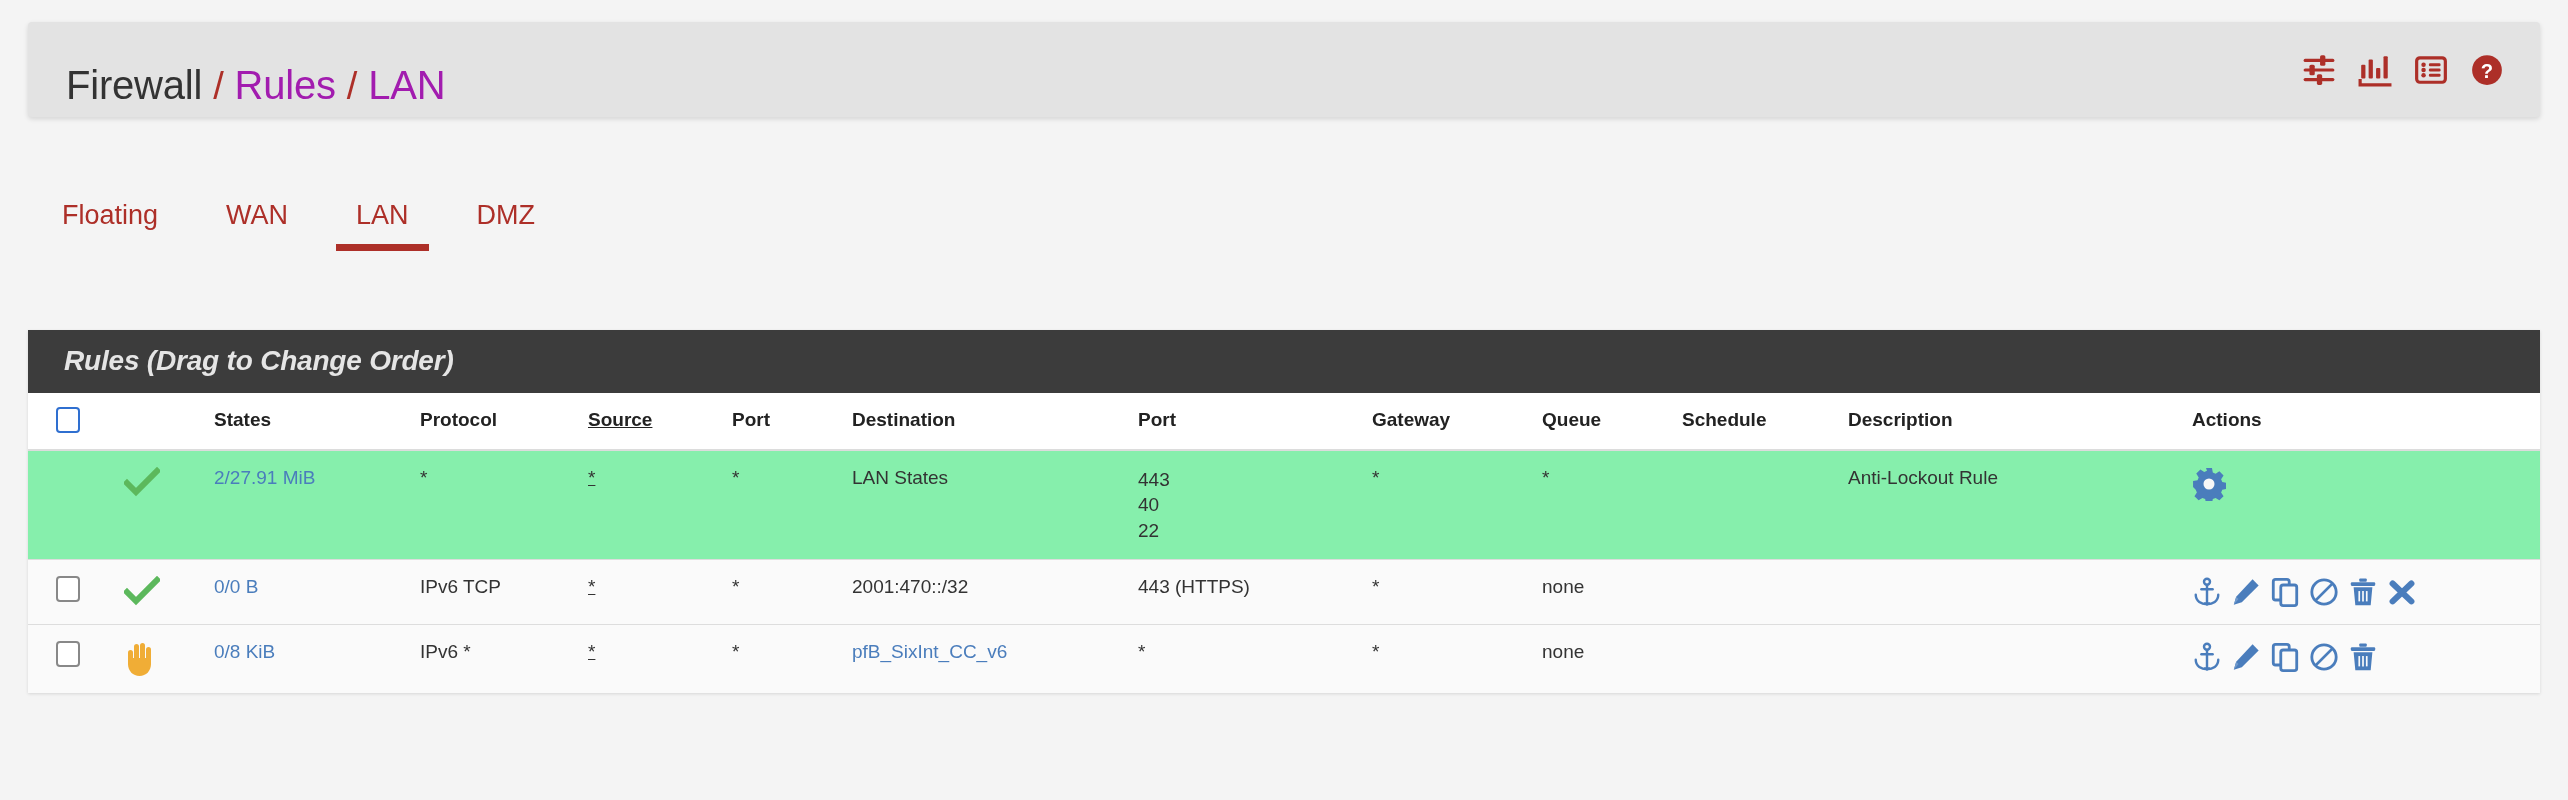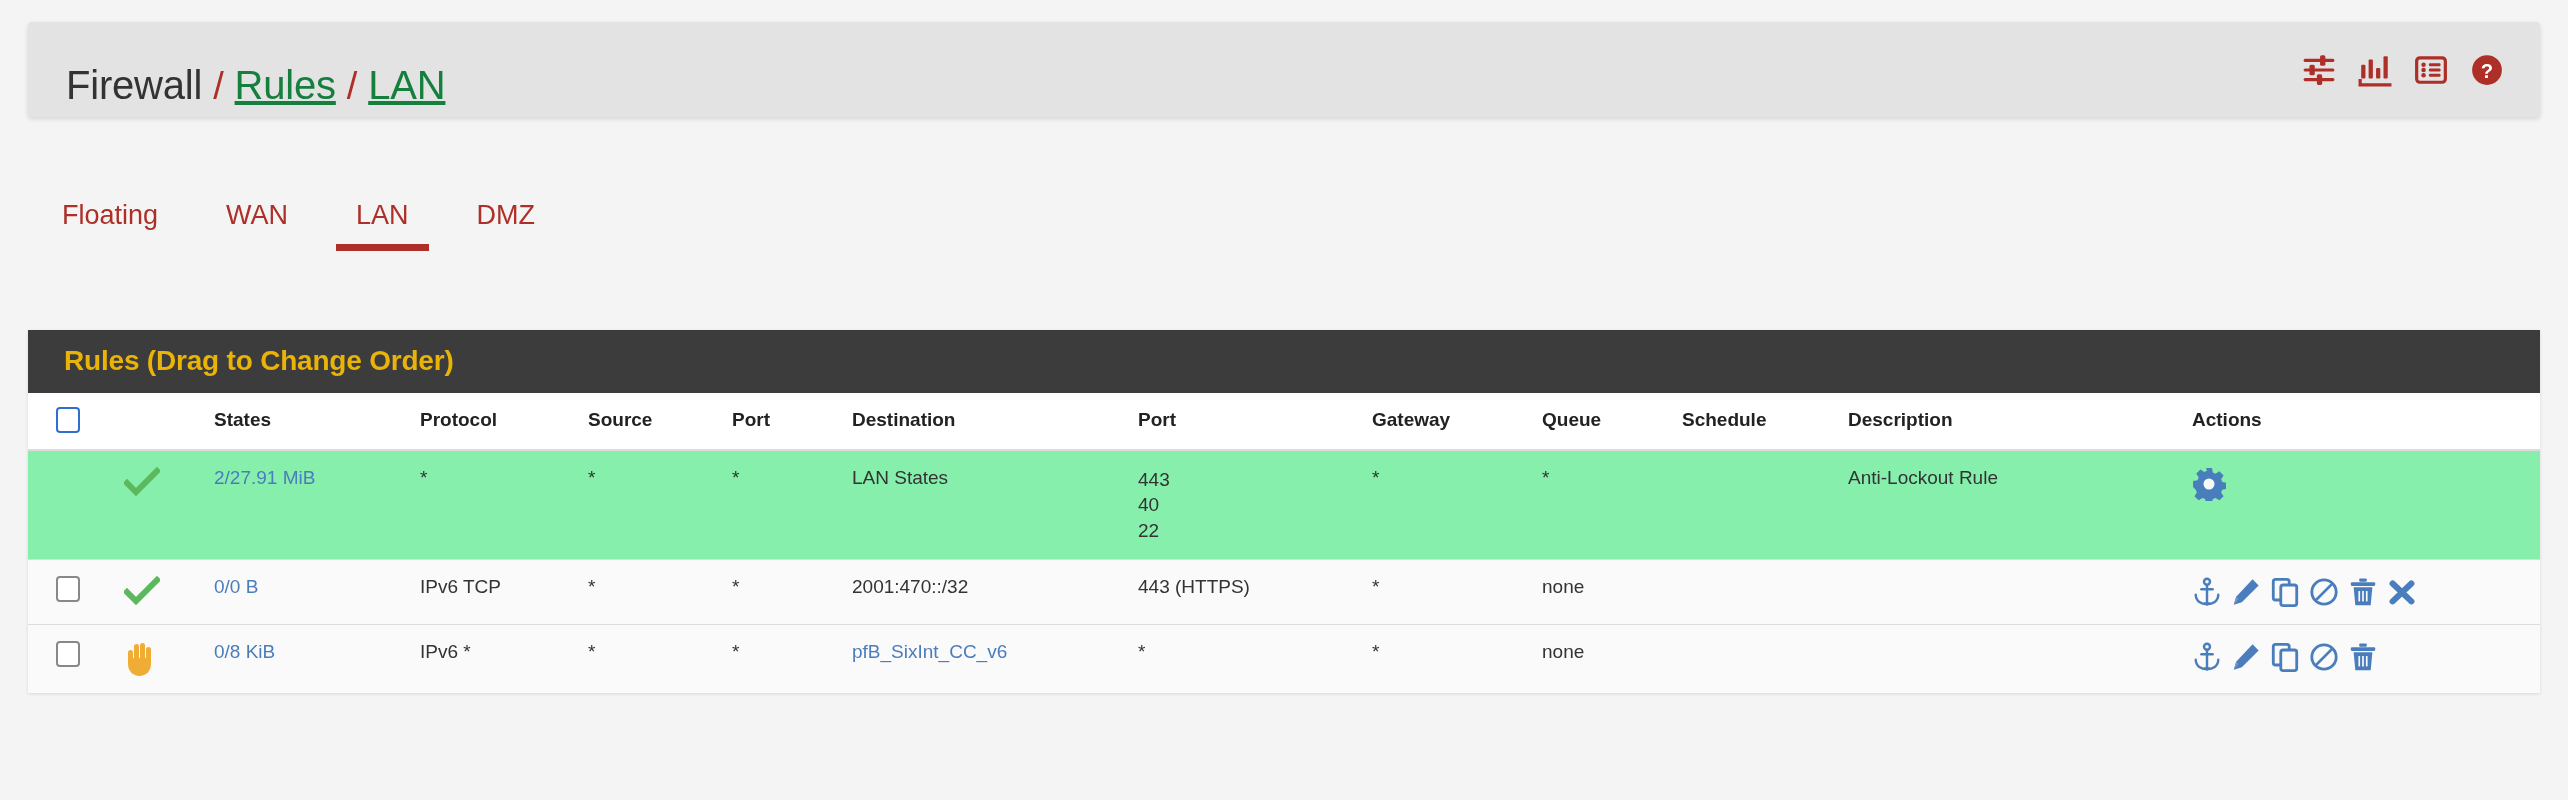--- a/index.html
+++ b/index.html
@@ -30,21 +30,21 @@
     box-sizing: border-box;
   }
   .breadcrumb {
     display: flex;
     align-items: baseline;
     font-size: 40px;
     letter-spacing: -0.2px;
     white-space: nowrap;
   }
   .bc-root { color: #333333; margin-top: 32px; }
-  .bc-link { color: #15803d; text-decoration: underline; }
+  .bc-link { color: #a21caf; }
   .bc-sep {
     color: #ad2f28;
     margin: 0 11px;
     font-size: 38px;
   }
   .header-icons {
     display: flex;
     align-items: center;
     gap: 22px;
     margin-right: 6px;
@@ -81,25 +81,26 @@
   .panel {
     position: absolute;
     left: 28px;
     top: 330px;
     right: 28px;
     background: #ffffff;
     box-shadow: 0 1px 3px rgba(0,0,0,0.12);
   }
   .panel-heading {
     background: #3c3c3c;
-    color: #eab308;
+    color: #e5e5e5;
     font-size: 28px;
     font-weight: bold;
     padding: 15px 0 16px 36px;
     letter-spacing: -0.2px;
+    font-style: italic;
   }
 
   
   table.rules {
     width: 100%;
     border-collapse: collapse;
     table-layout: fixed;
     font-size: 19px;
     color: #333;
   }
@@ -118,21 +119,21 @@
     border-top: 1px solid #dddddd;
   }
   tr.row-locked td { background: #86efac; border-top: 2px solid #dcdcdc; }
   tr.row-normal td { background: #fafafa; }
 
   
   .c-sel   { width: 52px;  padding-left: 28px !important; }
   .c-stat  { width: 74px; }
   .c-states{ width: 190px; }
   .c-proto { width: 152px; }
-  .c-src   { width: 128px; }
+  .c-src   { width: 128px; text-decoration: underline; }
   .c-sport { width: 104px; }
   .c-dst   { width: 270px; }
   .c-dport { width: 218px; }
   .c-gw    { width: 154px; }
   .c-queue { width: 124px; }
   .c-sched { width: 150px; }
   .c-desc  { width: auto; }
   .c-act   { width: 340px; }
 
   .link { color: #4a7dbc; }

